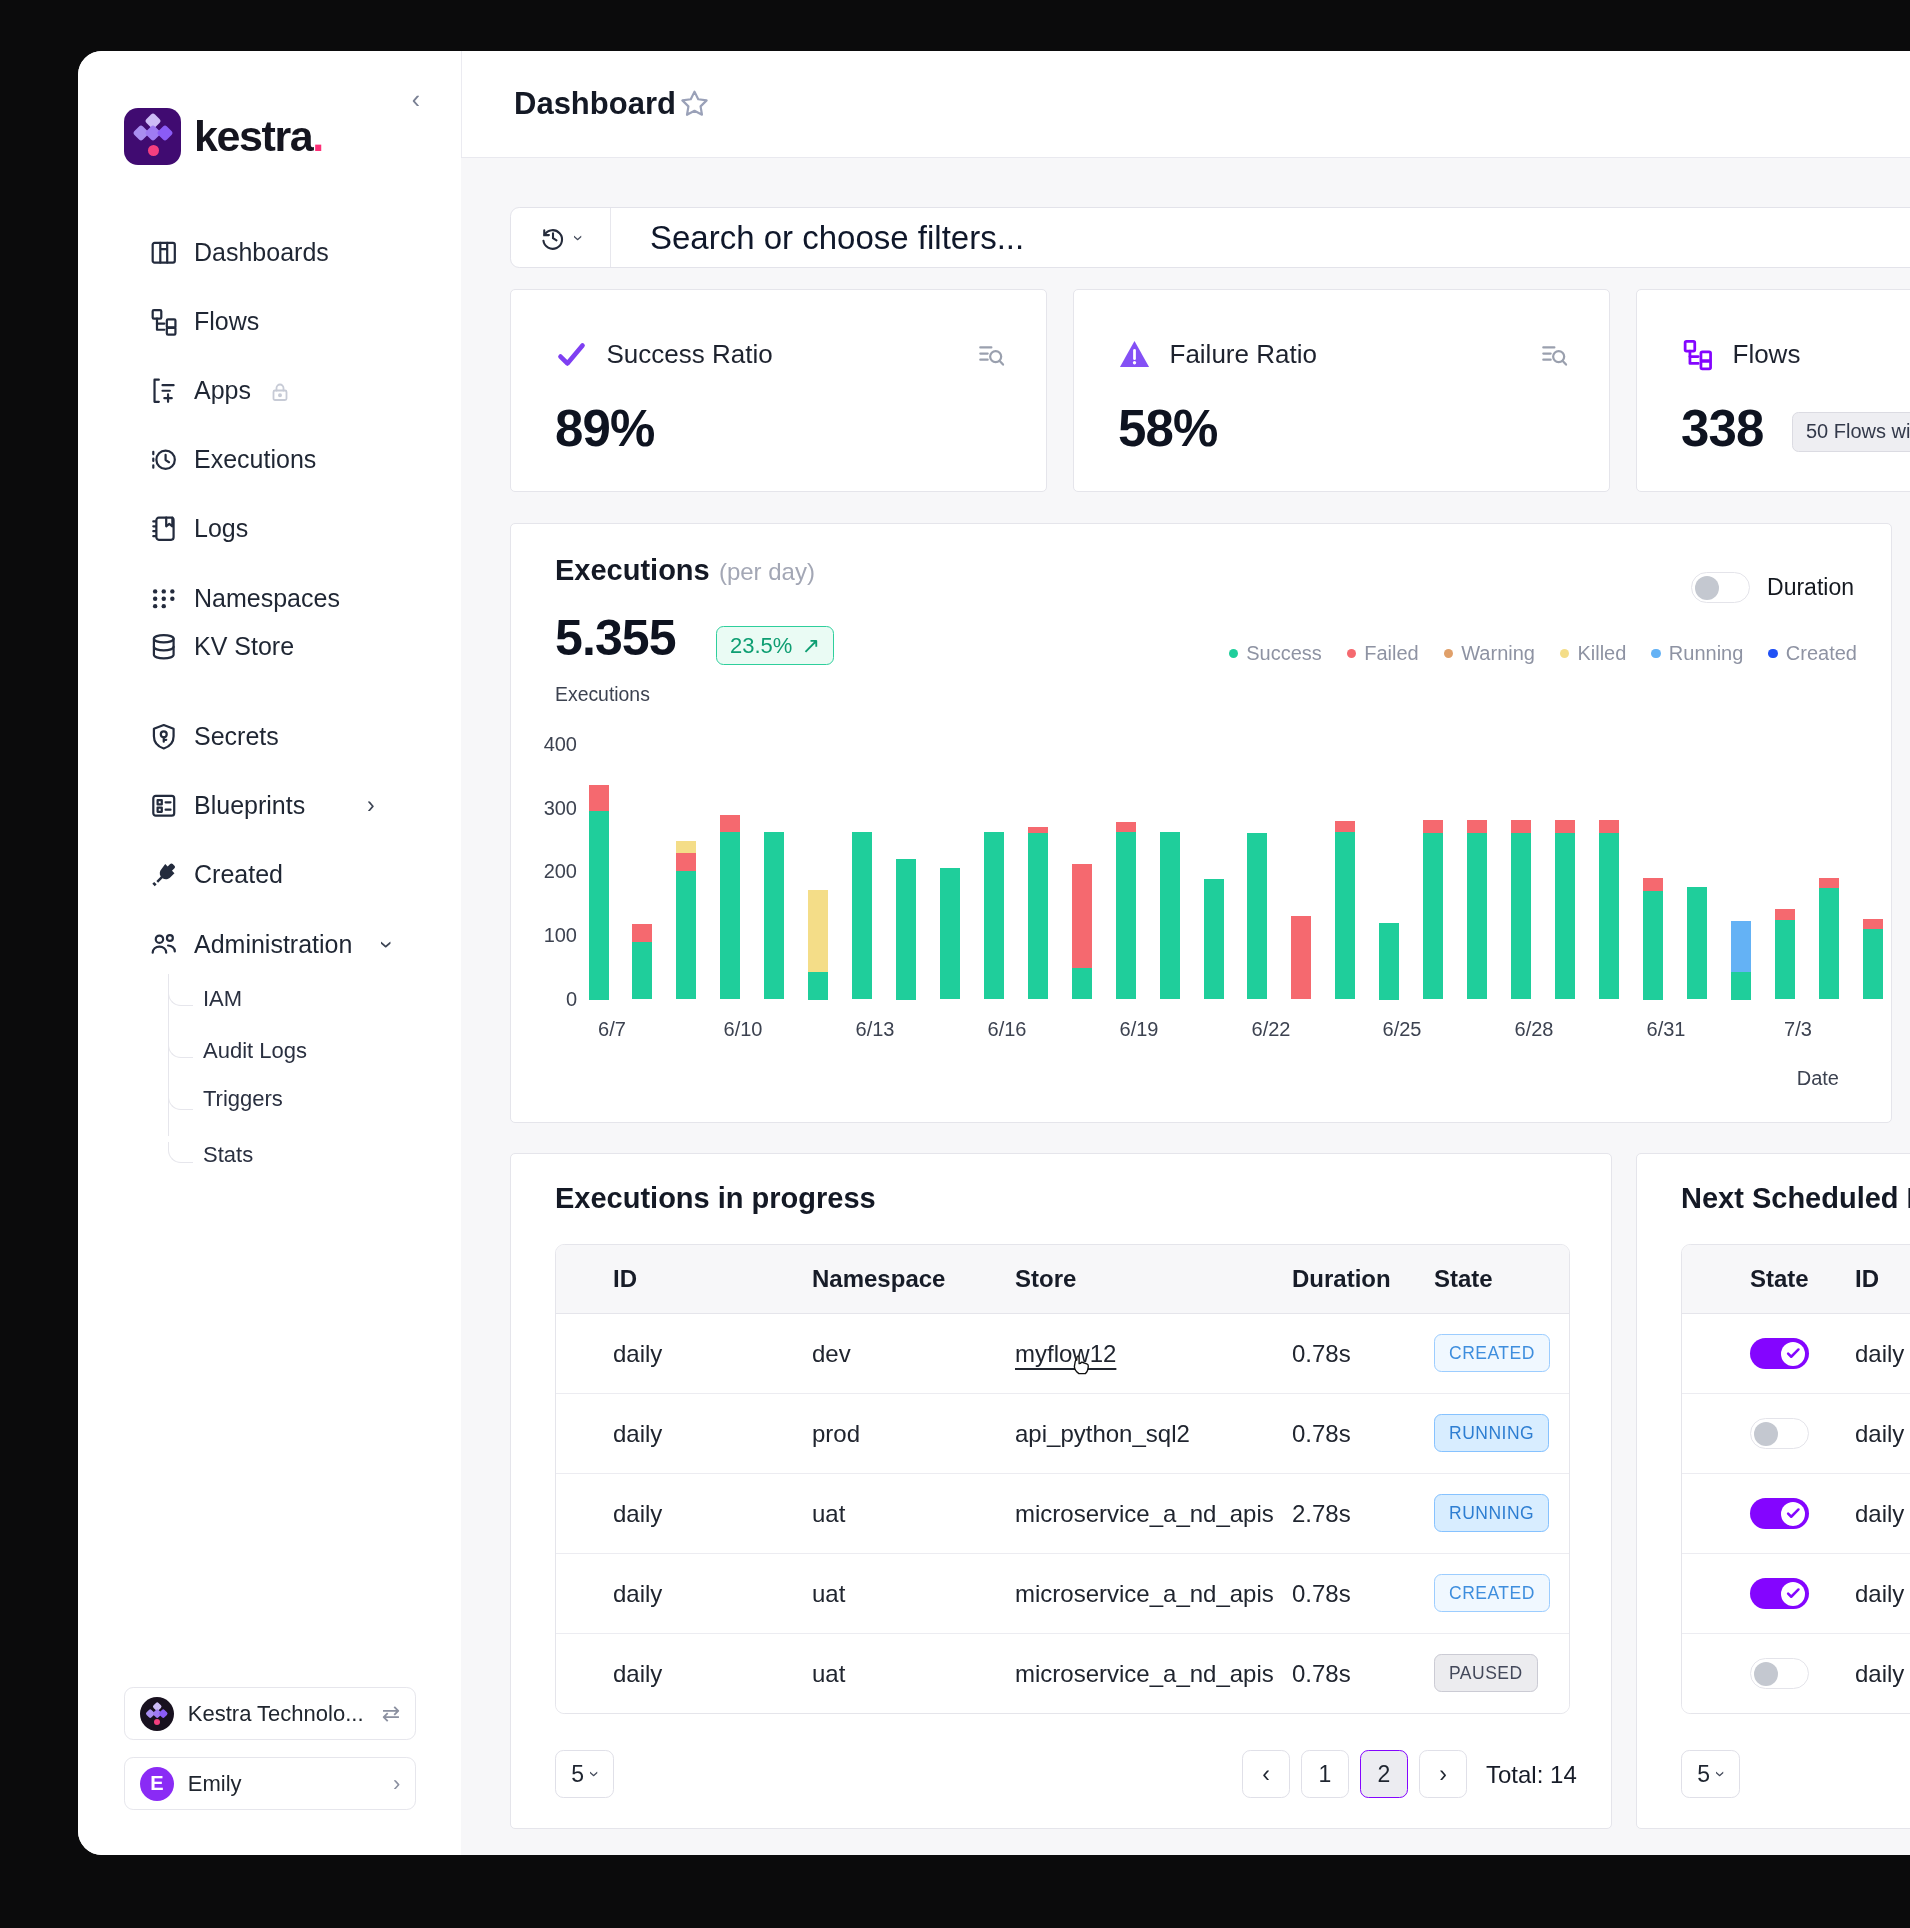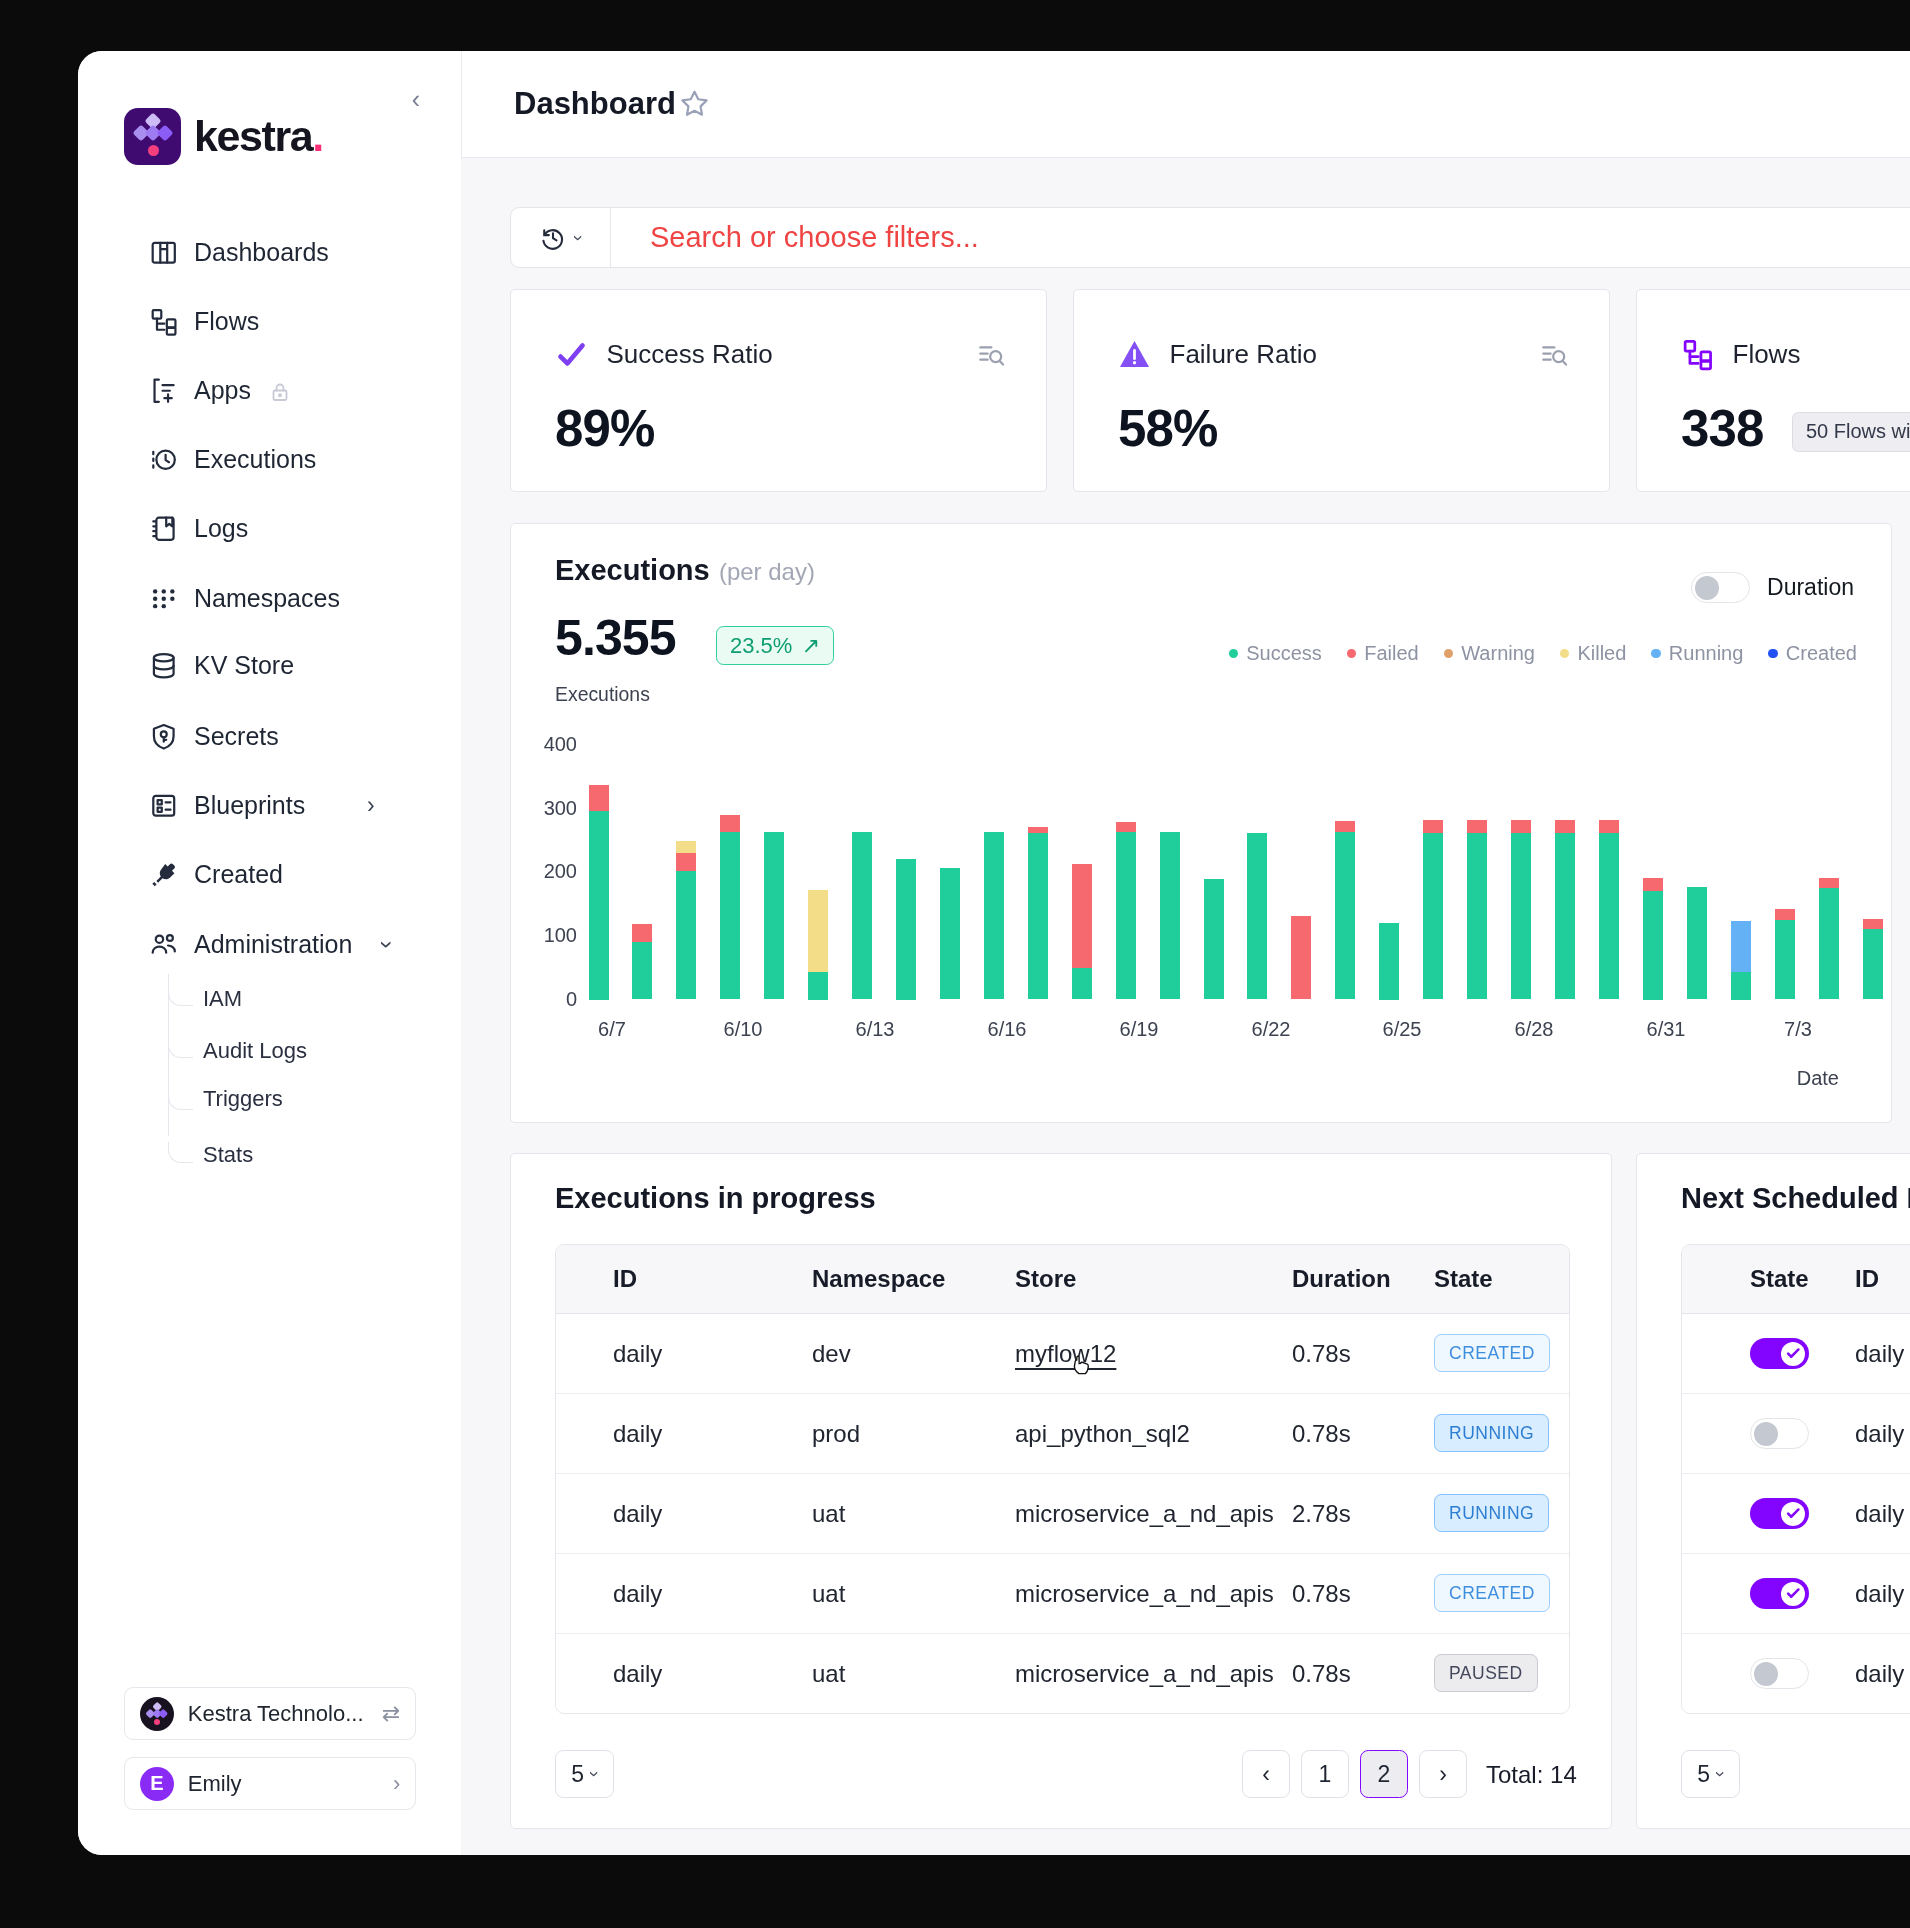--- a/index.html
+++ b/index.html
@@ -40,21 +40,21 @@
   .user-avatar{background:#8a2bf5;color:#fff;font-size:20px;font-weight:700;display:flex;align-items:center;justify-content:center;}
   
   .main{position:absolute;left:383px;top:0;width:1449px;height:100%;}
   .hdr{position:absolute;left:4px;top:0;width:100%;height:106px;background:#fff;}
   .hdr-title{position:absolute;left:49px;top:35px;font-size:31px;font-weight:700;color:#141925;}
   .hdr-star{position:absolute;left:214px;top:37px;width:31px;height:31px;color:#9aa1b8;}
   .content{position:absolute;left:0;top:106px;width:100%;height:1698px;background:#f7f7f9;border-top:0.9px solid #e9e9ef;}
   
   .filterbar{position:absolute;left:49px;top:49px;width:1421px;height:59px;background:#fff;border:0.9px solid #e3e3ea;border-radius:9.2px 0 0 9.2px;display:flex;align-items:center;}
   .filter-left{width:99px;height:100%;display:flex;align-items:center;justify-content:center;gap:9.2px;border-right:0.9px solid #e7e7ed;color:#252b3b;cursor:pointer;}
-  .filter-ph{margin-left:39px;font-size:29px;color:#ef4444;}
+  .filter-ph{margin-left:39px;font-size:33px;color:#0f172a;}
   
   .card{position:absolute;background:#fff;border:0.9px solid #e5e5eb;border-radius:5px;box-sizing:border-box;}
   .stat-card{top:131px;width:537px;height:203px;}
   .stat-head{position:absolute;left:44px;top:48px;display:flex;align-items:center;gap:18.5px;}
   .stat-title{font-size:26px;color:#1d222e;font-weight:500;}
   .stat-zoom{position:absolute;right:41px;top:50px;width:29.5px;height:29.5px;color:#9aa0ae;cursor:pointer;}
   .stat-value{position:absolute;left:44px;top:109px;font-size:51px;font-weight:700;color:#0e1320;letter-spacing:-0.9px;}
   .stat-badge{position:absolute;left:155px;top:122px;background:#eeeef2;border:0.9px solid #dbdbe2;border-radius:6.5px;font-size:20px;color:#33394a;padding:7.4px 13px;white-space:nowrap;}
   
   .chart-card{left:49px;top:365px;width:1382px;height:600px;}
@@ -182,21 +182,21 @@
                 <circle cx="19" cy="6" r="1.8"></circle>
                 <circle cx="5" cy="12" r="1.8"></circle>
                 <circle cx="12" cy="12" r="1.8"></circle>
                 <circle cx="19" cy="12" r="1.8"></circle>
                 <circle cx="5" cy="18" r="1.8"></circle>
                 <circle cx="12" cy="18" r="1.8"></circle>
               </svg>
             </span>
              <span class="nlabel">Namespaces</span>
           </div>
-          <div class="nav-item" style="top: 587px;">
+          <div class="nav-item" style="top: 568px;">
             <span class="nicon">
               <svg viewBox="0 0 24 24" width="29.5" height="29.5" fill="none" stroke="currentColor" stroke-width="1.8" stroke-linecap="round" stroke-linejoin="round">
                 <ellipse cx="12" cy="5.5" rx="8" ry="3"></ellipse>
                 <path d="M4 5.5v6.5c0 1.7 3.6 3 8 3s8-1.3 8-3V5.5"></path>
                 <path d="M4 12v6.5c0 1.7 3.6 3 8 3s8-1.3 8-3V12"></path>
               </svg>
             </span>
              <span class="nlabel">KV Store</span>
           </div>
           <div class="nav-item" style="top: 658px; padding-left: 28px;">

